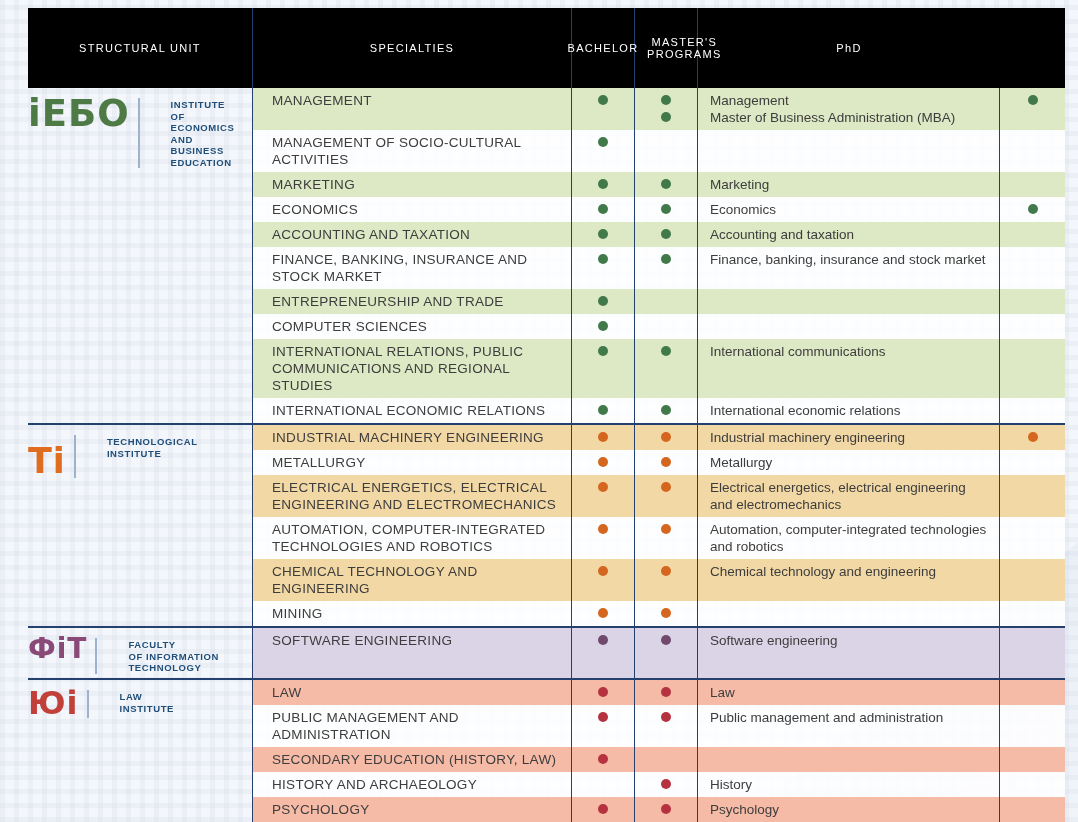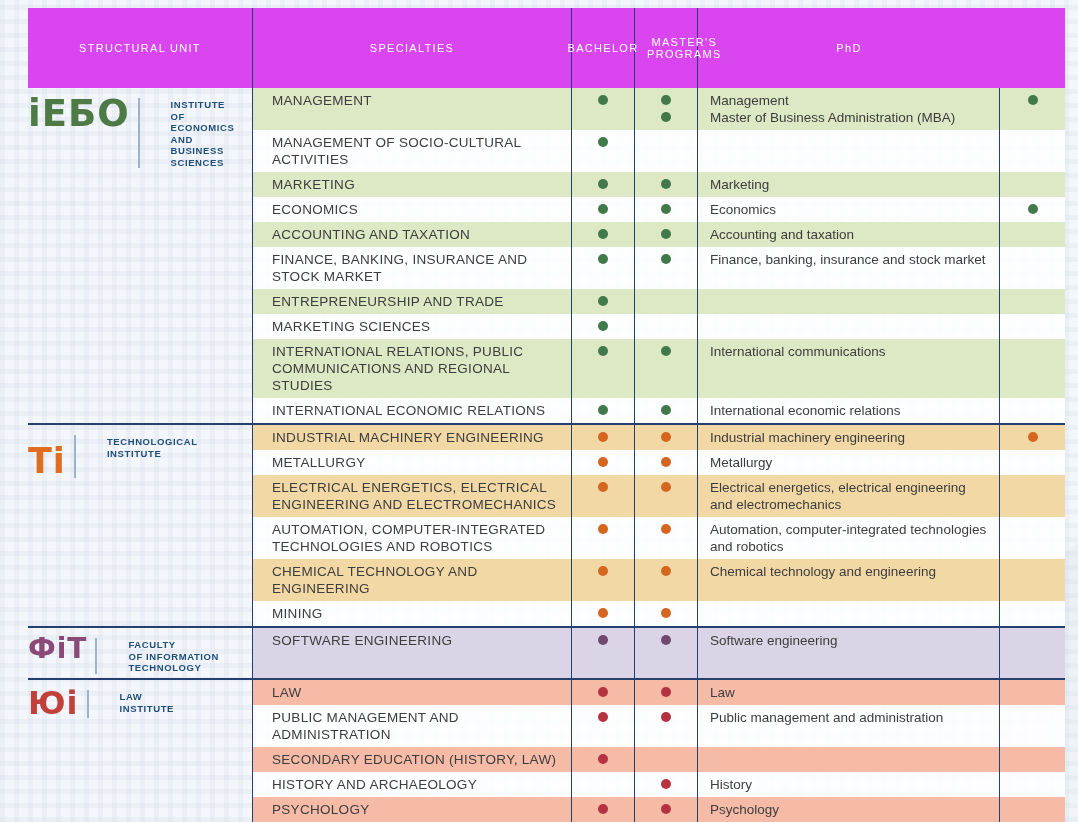--- a/index.html
+++ b/index.html
@@ -46,38 +46,38 @@
   .cell-programs{padding:4px 10px 4px 12px;font-size:13.5px;line-height:17px;color:#3d3d3d;}
   .dot-cell{display:flex;flex-direction:column;align-items:center;padding-top:7px;gap:7px;}
   .dot{width:10px;height:10px;border-radius:50%;background:var(--dot);flex:0 0 auto;}
 </style>
 </head>
 <body>
 
 <div class="bg-shape"></div>
 
 <div class="table">
-  <div class="header" style="background: #d946ef;">
+  <div class="header" style="background: #000000;">
     <div class="header-cell">STRUCTURAL UNIT</div>
     <div class="header-cell">SPECIALTIES</div>
     <div class="header-cell">BACHELOR</div>
     <div class="header-cell left-align">MASTER'S PROGRAMS</div>
     <div class="header-cell">PhD</div>
   </div>
   <div class="table-body">
       <div class="section section-iebo" style="--row-bg: #dde8c4; --dot: #41794a;">
         <div class="unit-cell">
           <div class="logo-row">
             <div class="logo-text" style="color: rgb(77, 122, 69);">iEБO</div>
             <div class="logo-divider"></div>
             <div class="institute-name">
               <div class="institute-name-line">INSTITUTE</div>
               <div class="institute-name-line">OF ECONOMICS</div>
               <div class="institute-name-line">AND BUSINESS</div>
-              <div class="institute-name-line">SCIENCES</div>
+              <div class="institute-name-line">EDUCATION</div>
             </div>
           </div>
         </div>
         <div class="rows">
           <div class="row shaded">
             <div class="cell cell-specialty">MANAGEMENT</div>
             <div class="cell dot-cell cell-bachelor">
               <span class="dot"></span>
             </div>
             <div class="cell dot-cell cell-master">
@@ -158,21 +158,21 @@
           <div class="row shaded">
             <div class="cell cell-specialty">ENTREPRENEURSHIP AND TRADE</div>
             <div class="cell dot-cell cell-bachelor">
               <span class="dot"></span>
             </div>
             <div class="cell dot-cell cell-master"></div>
             <div class="cell cell-programs"></div>
             <div class="cell dot-cell cell-phd"></div>
           </div>
           <div class="row">
-            <div class="cell cell-specialty">MARKETING SCIENCES</div>
+            <div class="cell cell-specialty">COMPUTER SCIENCES</div>
             <div class="cell dot-cell cell-bachelor">
               <span class="dot"></span>
             </div>
             <div class="cell dot-cell cell-master"></div>
             <div class="cell cell-programs"></div>
             <div class="cell dot-cell cell-phd"></div>
           </div>
           <div class="row shaded">
             <div class="cell cell-specialty">INTERNATIONAL RELATIONS, PUBLIC COMMUNICATIONS AND REGIONAL STUDIES</div>
             <div class="cell dot-cell cell-bachelor">

